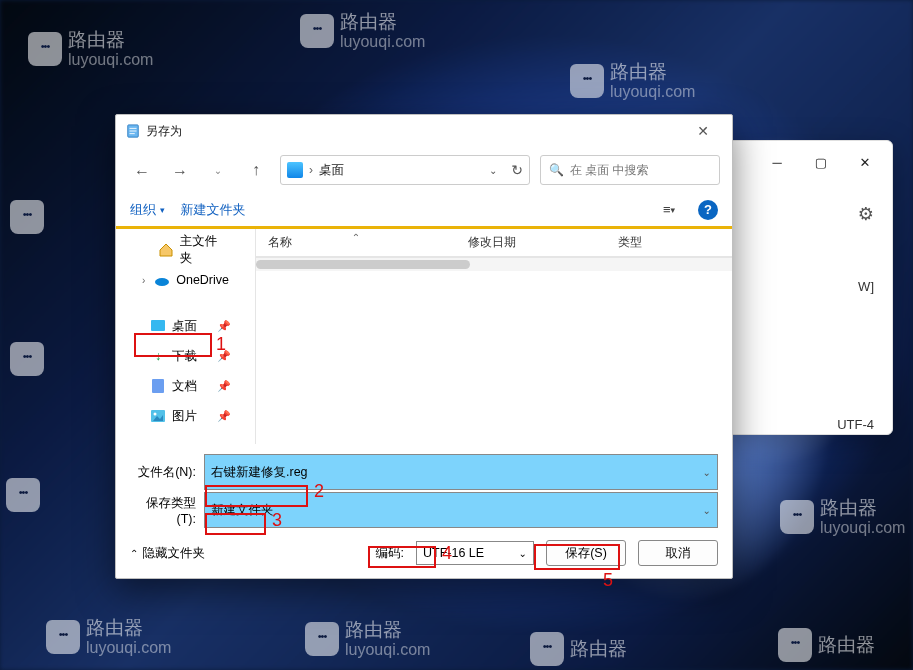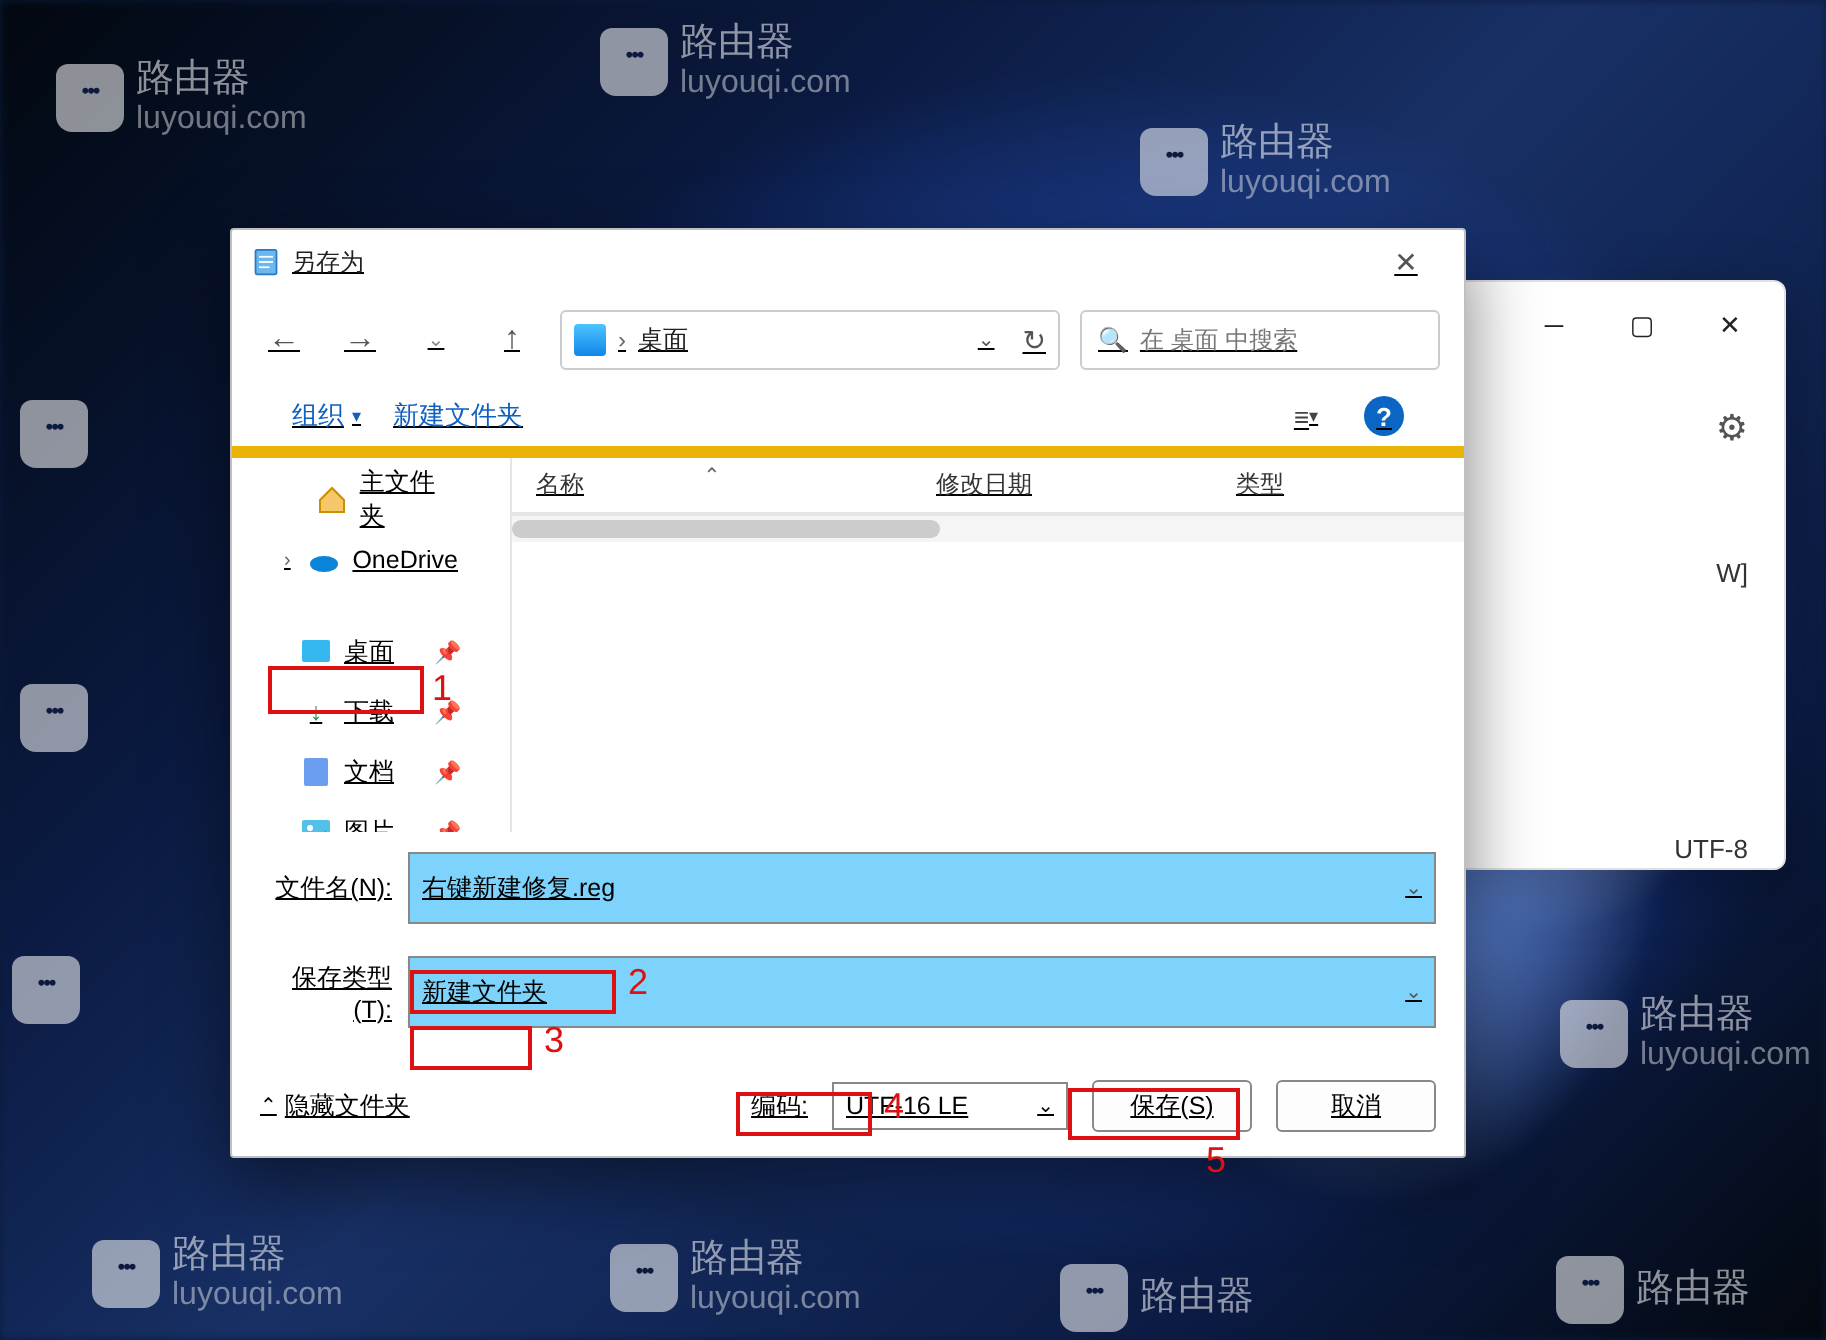--- a/index.html
+++ b/index.html
@@ -22,35 +22,35 @@
   .watermark .wm-sub { font-size: 16px; opacity: 0.8; display:block; }
   
   
   .bgwin { position: absolute; right: 20px; top: 140px; width: 180px; height: 295px; background: #fff; border: 1px solid #e0e0e0; border-radius: 6px; box-shadow: 0 8px 30px rgba(0,0,0,.3); }
   .bgwin-titlebar { height: 42px; display:flex; justify-content:flex-end; align-items:center; padding: 0 6px; gap: 2px; }
   .winbtn { width: 42px; height: 30px; display:flex; align-items:center; justify-content:center; border-radius:4px; color:#222; font-size:13px; }
   .bgwin-gear { position:absolute; right: 18px; top: 62px; color:#555; font-size:18px; }
   .bgwin-row { position:absolute; right: 18px; font-size:13px; color:#333; }
   
   
-  .dialog { position: absolute; left: 115px; top: 114px; width: 618px; height: 465px; background:#fff; border:1px solid #bfbfbf; border-radius:2px; box-shadow: 0 12px 36px rgba(0,0,0,.5); display:flex; flex-direction:column;text-decoration:underline; }
+  .dialog { position: absolute; left: 115px; top: 114px; width: 618px; height: 465px; background:#fff; border:1px solid #bfbfbf; border-radius:2px; box-shadow: 0 12px 36px rgba(0,0,0,.5); display:flex; flex-direction:column; }
   .dlg-title { height: 32px; display:flex; align-items:center; padding: 0 10px; font-size:12px; color:#222; }
   .dlg-title .notepad-icon { width:14px; height:14px; margin-right:6px; }
   .dlg-title .title-spacer { flex:1; }
   .dlg-close { width:38px; height:26px; display:flex; align-items:center; justify-content:center; color:#555; font-size:14px; }
   
   .dlg-nav { height: 46px; display:flex; align-items:center; gap: 10px; padding: 0 12px; }
   .navbtn { width:28px; height:28px; display:flex; align-items:center; justify-content:center; color:#555; font-size:16px; border-radius:4px; }
   .addr { flex:1; display:flex; align-items:center; height:30px; border:1px solid #ccc; border-radius:3px; padding: 0 6px; gap:6px; position:relative; }
   .addr .sep { color:#666; font-size:12px; }
   .addr .addr-icon { width:16px; height:16px; background:linear-gradient(#4dc4ff,#1086e8); border-radius:2px; }
   .addr-right { margin-left:auto; display:flex; align-items:center; gap:14px; color:#555; }
   .searchbox { width: 180px; height:30px; border:1px solid #ccc; border-radius:3px; display:flex; align-items:center; padding:0 8px; gap:6px; color:#777; font-size:12px; }
   
-  .dlg-toolbar { height: 36px; display:flex; align-items:center; padding: 0 30px; gap: 16px; font-size:13px; border-bottom: 6px solid #eab308; }
+  .dlg-toolbar { height: 36px; display:flex; align-items:center; padding: 0 14px; gap: 16px; font-size:13px; border-bottom: 3px solid #eab308; }
   .tb-link { color:#1060c0; display:flex; align-items:center; gap:4px; }
   .tb-spacer { flex:1; }
   .tb-view { width:26px; height:26px; display:flex; align-items:center; justify-content:center; color:#444; }
   .tb-help { width:20px; height:20px; border-radius:50%; background:#0a66c2; color:#fff; display:flex; align-items:center; justify-content:center; font-size:13px; font-weight:bold; }
   
   .dlg-body { flex:1; display:flex; min-height:0; }
   .sidebar { width:140px; border-right:1px solid #e5e5e5; padding: 6px 16px; font-size:12.5px; overflow:hidden; }
   .side-item { height:30px; display:flex; align-items:center; padding: 0 10px; gap:6px; position:relative; }
   .side-item .chev { width:10px; color:#666; font-size:10px; }
   .side-item .ico { width:16px; height:16px; display:inline-flex; align-items:center; justify-content:center; }
@@ -61,21 +61,21 @@
   
   .filepane { flex:1; display:flex; flex-direction:column; position:relative; }
   .colhead { height:28px; display:flex; align-items:center; border-bottom:1px solid #e5e5e5; font-size:12px; color:#333; }
   .colhead .col { padding: 0 12px; position:relative; }
   .colhead .sort { position:absolute; top:-2px; left:50%; transform:translateX(-50%); color:#666; font-size:10px; }
   .empty { flex:1; display:flex; align-items:flex-start; justify-content:center; padding-top:28px; font-size:12.5px; color:#333; }
   .hscroll { height:14px; border-top:1px solid #e5e5e5; background:#f5f5f5; position:relative; }
   .hscroll::before { content:""; position:absolute; left:0; width:45%; top:2px; bottom:2px; background:#ccc; border-radius:6px; }
   
   .dlg-form { padding: 10px 14px 4px 14px; font-size:12.5px; }
-  .form-row { display:flex; align-items:center; margin-bottom:16px; gap:4px; position:relative; }
+  .form-row { display:flex; align-items:center; margin-bottom:2px; gap:4px; position:relative; }
   .form-label { width:70px; text-align:right; padding-right:4px; }
   .form-input { flex:1; height:36px; border:1px solid #888; padding: 0 6px; font-size:12.5px; display:flex; align-items:center; background:#7dd3fc; }
   .form-input.combo { justify-content:space-between; }
   .form-input .dd { color:#555; font-size:10px; }
   
   .dlg-foot { display:flex; align-items:center; padding: 6px 14px 12px 14px; gap: 12px; font-size:12.5px; }
   .foot-left { display:flex; align-items:center; gap:4px; }
   .foot-spacer { flex:1; }
   .enc-label { }
   .enc-sel { width:118px; height:24px; border:1px solid #888; display:flex; align-items:center; justify-content:space-between; padding:0 6px; }
@@ -133,21 +133,21 @@
   </div>
 
 <div class="bgwin">
   <div class="bgwin-titlebar">
     <div class="winbtn">─</div>
     <div class="winbtn">▢</div>
     <div class="winbtn close">✕</div>
   </div>
   <div class="bgwin-gear">⚙</div>
   <div class="bgwin-row" style="top:138px">W]</div>
-  <div class="bgwin-row" style="top:276px">UTF-8</div>
+  <div class="bgwin-row" style="top:276px">UTF-4</div>
 </div>
 
 <div class="dialog">
 
   <div class="dlg-title">
     <svg class="notepad-icon" viewBox="0 0 16 16">
         <rect x="2" y="1" width="12" height="14" rx="1" fill="#6bb7f0" stroke="#2a7ac0"></rect>
         <line x1="4" y1="5" x2="12" y2="5" stroke="#fff"></line>
         <line x1="4" y1="8" x2="12" y2="8" stroke="#fff"></line>
         <line x1="4" y1="11" x2="10" y2="11" stroke="#fff"></line>

